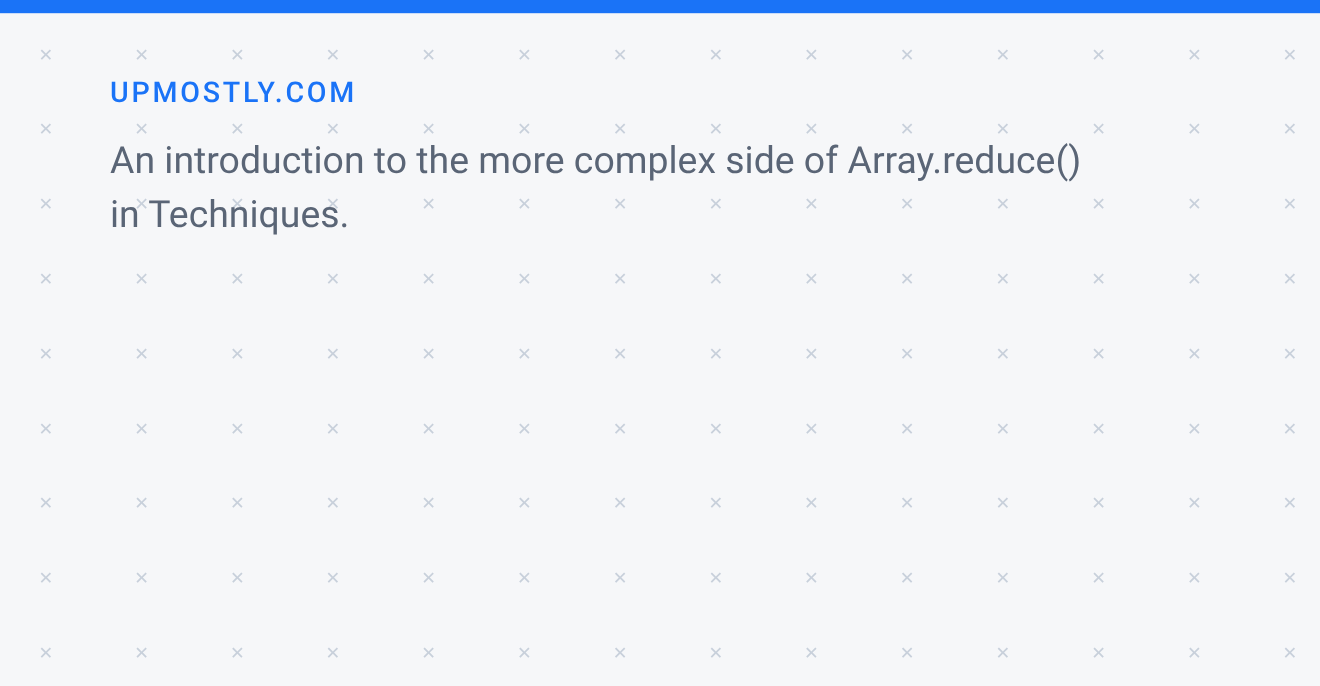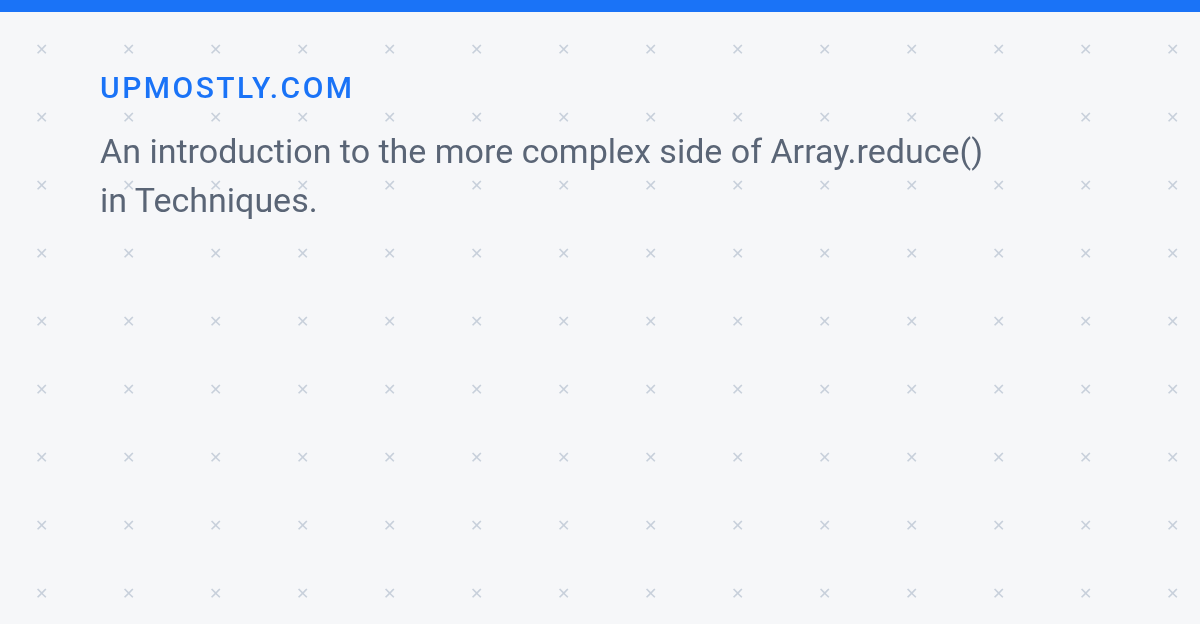--- a/index.html
+++ b/index.html
@@ -45,21 +45,21 @@
       user-select: none;
     }
 
     .content {
       position: relative;
       z-index: 5;
       padding: 70px 100px 0 100px;
     }
 
     .site-name {
-      font-size: 30px;
+      font-size: 26px;
       font-weight: 500;
       color: #1a73f7;
       letter-spacing: 2.5px;
       margin-bottom: 22px;
     }
 
     .title {
       font-size: 64px;
       font-weight: 800;
       color: #1a2332;

